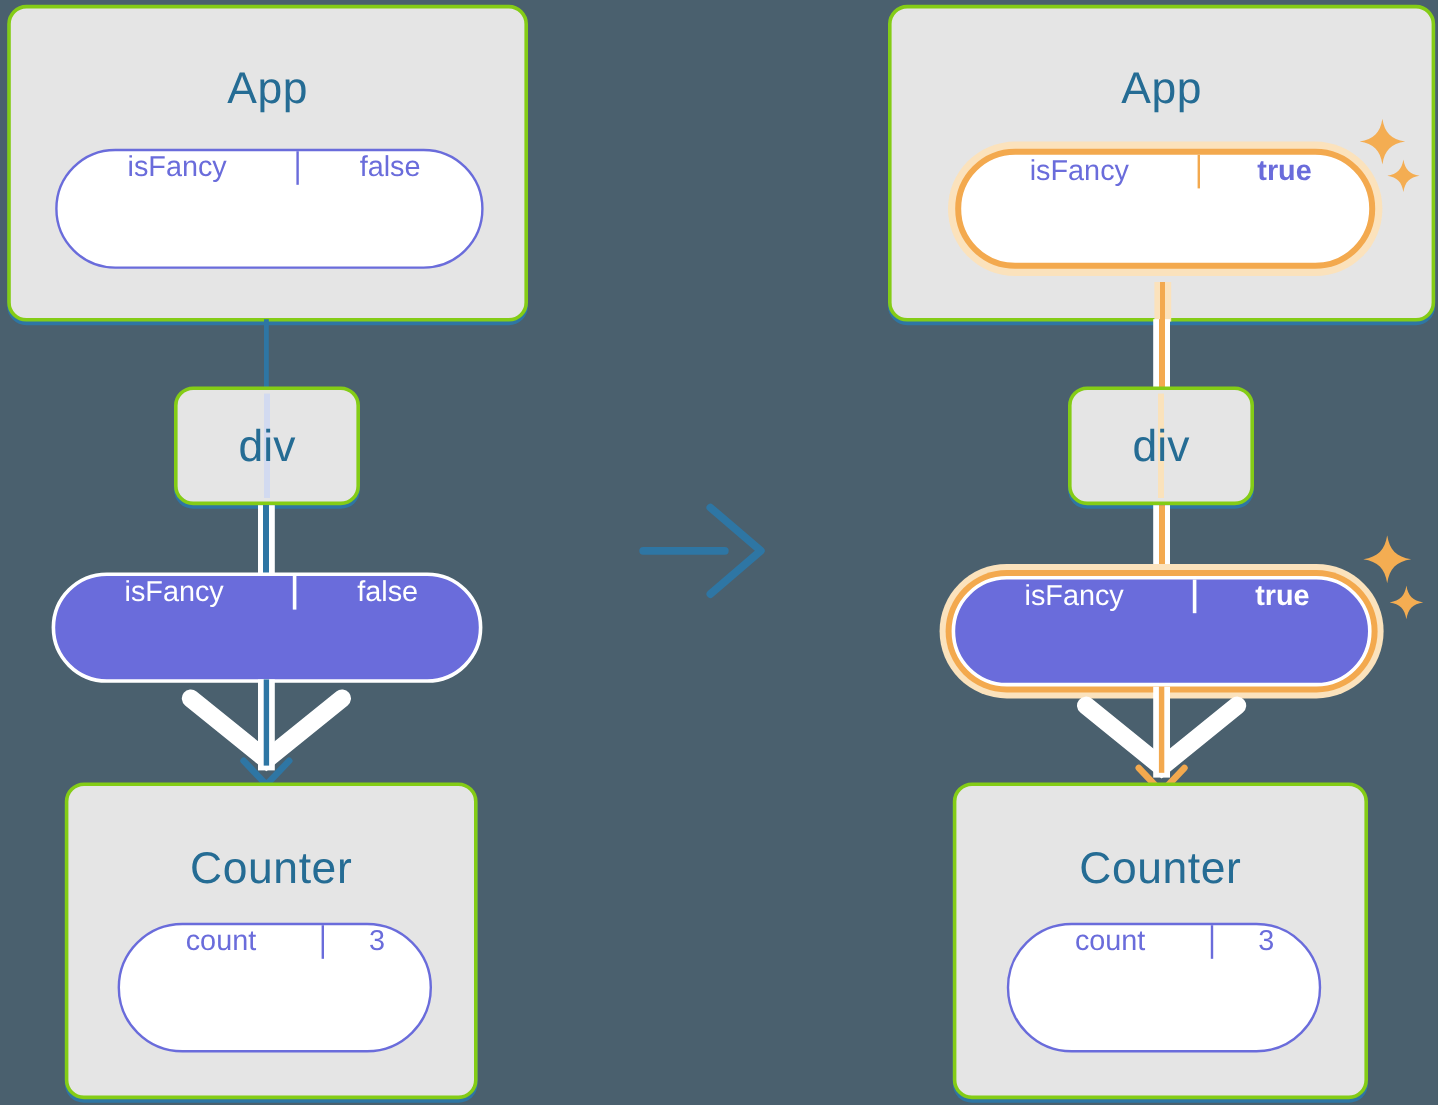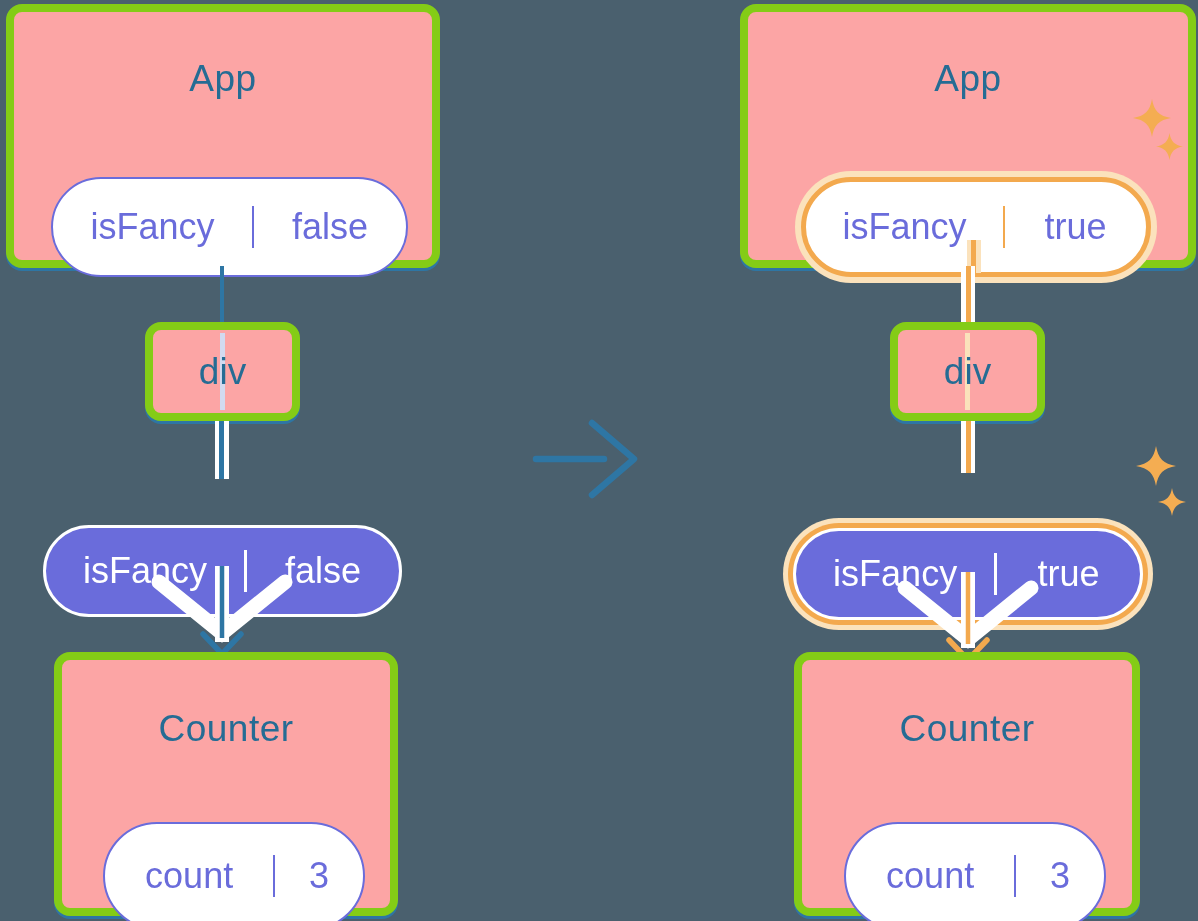--- a/index.html
+++ b/index.html
@@ -3,50 +3,50 @@
 <meta charset="utf-8">
 <style>
   html,body{margin:0;padding:0;background:#4A606E;}
   .stage{
     position:relative;width:1198px;height:921px;overflow:hidden;
     background:#4A606E;
     font-family:"Liberation Sans","DejaVu Sans",sans-serif;
   }
   
   .card{
-    position:absolute;background:#fca5a5;border:8px solid #84cc16;
+    position:absolute;background:#e5e5e5;border:3px solid #84cc16;
     border-radius:16px;box-shadow:0 3px 0 0 #2E76A4;box-sizing:border-box;padding-left:20px;
   }
   .card-title{
     position:absolute;left:0;width:100%;text-align:center;
     color:#256C94;font-size:37px;font-weight:500;letter-spacing:.5px;
   }
   
   .pill{
     position:absolute;display:flex;box-sizing:border-box;border-radius:60px;
-    font-size:36px;align-items:center;background:#fff;margin-top:48px;
+    font-size:24px;align-items:flex-start;background:#fff;
   }
   .pill .seg{
     display:flex;align-items:center;justify-content:center;box-sizing:border-box;
   }
   .pill-outline{border:2.5px solid #6A6CDB;color:#6A6CDB;}
   .pill-outline .seg:first-child{border-right:2.5px solid #6A6CDB;}
   .pill-solid{background:#6A6CDB;border:3px solid #fff;color:#fff;}
   .pill-solid .seg:first-child{border-right:3px solid #fff;}
   .pill-fancy{
     border:5px solid #F3A94E;color:#6A6CDB;background:#fff;
     box-shadow:0 0 0 6px #FBE2BC;
   }
   .pill-fancy .seg:first-child{border-right:2.5px solid #F3A94E;}
   .pill-solid-fancy{
     background:#6A6CDB;border:3px solid #fff;color:#fff;
     box-shadow:0 0 0 5px #F3A94E,0 0 0 10px #FBE2BC;
   }
   .pill-solid-fancy .seg:first-child{border-right:3px solid #fff;}
-  .bold{font-weight:400;}
+  .bold{font-weight:700;}
   
   .line-teal{position:absolute;background:#2E76A4;}
   .triple-teal{
     position:absolute;width:14px;
     background:linear-gradient(to right,#fff 0 4.5px,#2E76A4 4.5px 9.5px,#fff 9.5px 14px);
   }
   .triple-orange{
     position:absolute;width:14px;
     background:linear-gradient(to right,#fff 0 4.5px,#F3A94E 4.5px 9.5px,#fff 9.5px 14px);
   }

